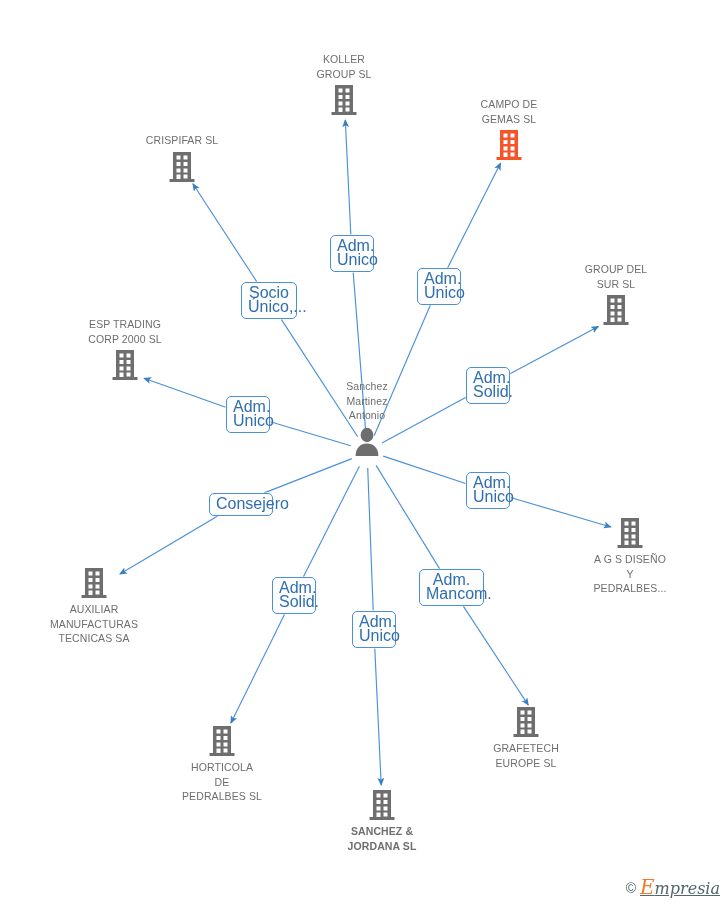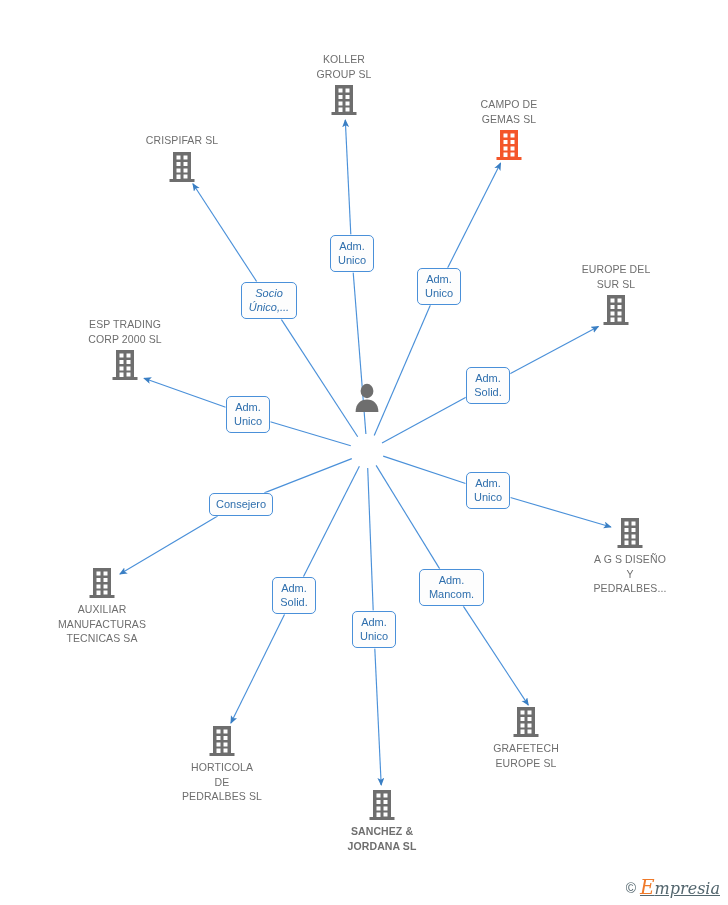--- a/index.html
+++ b/index.html
@@ -45,21 +45,21 @@
     line-height: 0;
   }
   .node.below .node-icon { margin-bottom: 3px; }
   .node.above .node-icon { margin-top: 3px; }
   .edge-label {
     position: absolute;
     background: #fdfdfd;
     border: 1.3px solid #4a90d9;
     border-radius: 5px;
     color: #2f6fad;
-    font-size: 11px;
+    font-size: 16px;
     line-height: 14px;
     padding: 3px 6px 4px 6px;
     text-align: center;
     white-space: pre-line;
     box-sizing: border-box;
     box-shadow: 0 0 0 0.5px rgba(255,255,255,0.6);
   }
   #watermark {
     position: absolute;
     right: 8px;
@@ -173,21 +173,21 @@
         <rect x="7.5" y="17.5" width="4" height="4" fill="#fff"></rect>
         <rect x="14.5" y="17.5" width="4" height="4" fill="#fff"></rect>
         <rect x="7.5" y="23.5" width="4" height="4.5" fill="#fff"></rect>
         <rect x="14.5" y="23.5" width="4" height="4" fill="#fff"></rect>
         <rect x="0.5" y="28" width="25" height="3" fill="#6e6e6e"></rect>
       </svg>
     </span>
   </div>
 
   <div class="node above" style="left:616px; top:262px;">
-    <div class="node-label">EUROPE DEL
+    <div class="node-label">GROUP DEL
 SUR SL</div>
     <span class="node-icon">
       <svg width="26" height="32" viewBox="0 0 26 32" xmlns="http://www.w3.org/2000/svg">
         <rect x="4" y="1" width="18" height="27" fill="#6e6e6e"></rect>
         <rect x="7.5" y="4.5" width="4" height="4" fill="#fff"></rect>
         <rect x="14.5" y="4.5" width="4" height="4" fill="#fff"></rect>
         <rect x="7.5" y="11" width="4" height="4" fill="#fff"></rect>
         <rect x="14.5" y="11" width="4" height="4" fill="#fff"></rect>
         <rect x="7.5" y="17.5" width="4" height="4" fill="#fff"></rect>
         <rect x="14.5" y="17.5" width="4" height="4" fill="#fff"></rect>
@@ -230,21 +230,21 @@
         <rect x="7.5" y="23.5" width="4" height="4.5" fill="#fff"></rect>
         <rect x="14.5" y="23.5" width="4" height="4" fill="#fff"></rect>
         <rect x="0.5" y="28" width="25" height="3" fill="#6e6e6e"></rect>
       </svg>
     </span>
     <div class="node-label">A G S DISEÑO
 Y
 PEDRALBES...</div>
   </div>
 
-  <div class="node below" style="left:102px; top:567px;">
+  <div class="node below" style="left:94px; top:567px;">
     <span class="node-icon">
       <svg width="26" height="32" viewBox="0 0 26 32" xmlns="http://www.w3.org/2000/svg">
         <rect x="4" y="1" width="18" height="27" fill="#6e6e6e"></rect>
         <rect x="7.5" y="4.5" width="4" height="4" fill="#fff"></rect>
         <rect x="14.5" y="4.5" width="4" height="4" fill="#fff"></rect>
         <rect x="7.5" y="11" width="4" height="4" fill="#fff"></rect>
         <rect x="14.5" y="11" width="4" height="4" fill="#fff"></rect>
         <rect x="7.5" y="17.5" width="4" height="4" fill="#fff"></rect>
         <rect x="14.5" y="17.5" width="4" height="4" fill="#fff"></rect>
         <rect x="7.5" y="23.5" width="4" height="4.5" fill="#fff"></rect>
@@ -309,35 +309,38 @@
         <rect x="7.5" y="23.5" width="4" height="4.5" fill="#fff"></rect>
         <rect x="14.5" y="23.5" width="4" height="4" fill="#fff"></rect>
         <rect x="0.5" y="28" width="25" height="3" fill="#6e6e6e"></rect>
       </svg>
     </span>
     <div class="node-label">GRAFETECH
 EUROPE  SL</div>
   </div>
 
   <div class="node above" style="left:367px; top:379px;">
+    <div class="node-label">Sanchez
+Martinez
+Antonio</div>
     <span class="node-icon">
       <svg width="30" height="30" viewBox="0 0 30 30" xmlns="http://www.w3.org/2000/svg">
         <ellipse cx="15" cy="9" rx="6.4" ry="7.2" fill="#6e6e6e"></ellipse>
         <path d="M3.6,30 C3.6,21.6 8.5,17.4 15,17.4 C21.5,17.4 26.4,21.6 26.4,30 Z" fill="#6e6e6e"></path>
       </svg>
     </span>
   </div>
 
   <div class="edge-label" style="left:330px; top:235px; width:44px;">Adm.
 Unico</div>
 
   <div class="edge-label" style="left:417px; top:268px; width:44px;">Adm.
 Unico</div>
 
-  <div class="edge-label" style="left:241px; top:282px; width:56px;font-style:italic;">Socio
+  <div class="edge-label" style="left:241px; top:282px; width:56px;">Socio
 Único,...</div>
 
   <div class="edge-label" style="left:466px; top:367px; width:44px;">Adm.
 Solid.</div>
 
   <div class="edge-label" style="left:226px; top:396px; width:44px;">Adm.
 Unico</div>
 
   <div class="edge-label" style="left:466px; top:472px; width:44px;">Adm.
 Unico</div>

